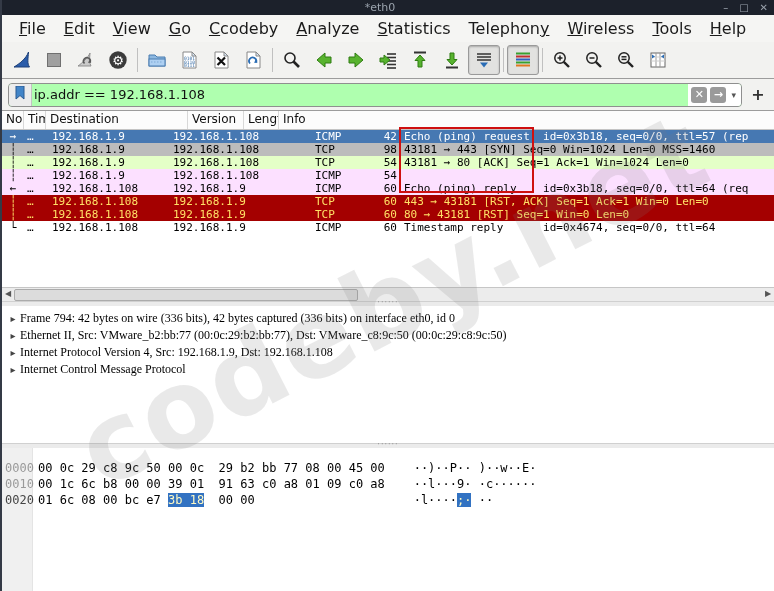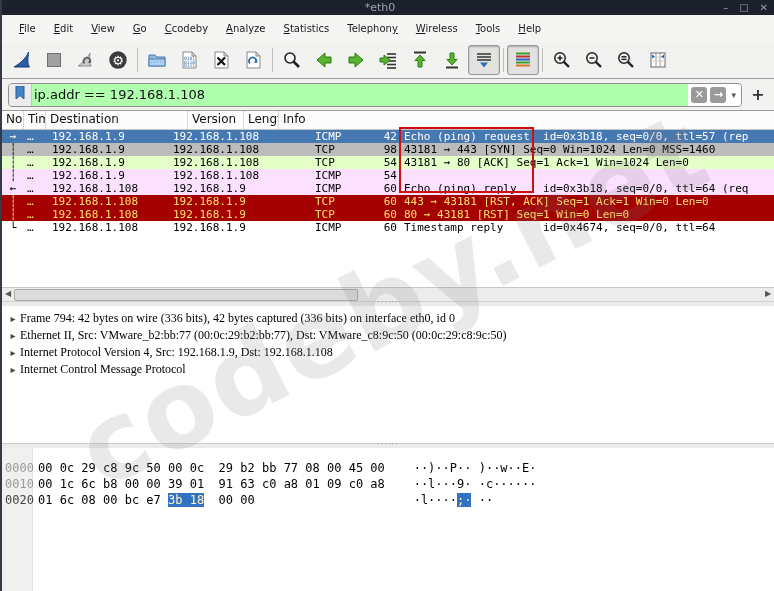--- a/index.html
+++ b/index.html
@@ -9,21 +9,21 @@
     font-family:"DejaVu Sans","Liberation Sans",sans-serif;
     box-sizing:border-box; border-left:2px solid #343a46; background:#f2f2f0;
   }
   
   .titlebar{height:15px; background:#1c212b; color:#9aa3ad; position:relative; flex:none;}
   .titlebar .title{position:absolute; left:0; right:16px; top:1px; text-align:center; font-size:11px;}
   .win-controls{position:absolute; right:6px; top:0; display:flex; gap:11px; font-size:10px; color:#99a1ab;}
   .win-controls span{cursor:default; line-height:15px;}
   
   .menubar{height:27px; background:#f5f5f3; display:flex; align-items:center; padding-left:8px; flex:none;}
-  .menu-item{padding:2px 9px; font-size:10px; color:#1a1a1a;}
+  .menu-item{padding:2px 9px; font-size:16px; color:#1a1a1a;}
   .menu-item .mnemonic{text-decoration:underline;}
   
   .toolbar{height:36px; background:#f2f2f0; border-bottom:1px solid #9c9c9c; display:flex; align-items:center; padding-left:4px; flex:none;}
   .tbtn{width:30px; height:28px; display:flex; align-items:center; justify-content:center; border:1px solid transparent; border-radius:3px; flex:none;}
   .tbtn.pressed{background:#e2e2e0; border:1px solid #9a9a9a; box-shadow:inset 0 1px 2px rgba(0,0,0,.25);}
   .tsep{width:1px; height:24px; background:#c0c0c0; margin:0 3px; flex:none;}
   .tbtn svg{display:block;}
   
   .filterbar{height:31px; background:#f2f2f0; border-bottom:1px solid #9c9c9c; display:flex; align-items:center; padding:0 6px; flex:none;}
   .filter-field{flex:1; height:22px; display:flex; align-items:stretch; border:1px solid #8f8f8f; border-radius:4px; overflow:hidden; background:#afffaf;}

